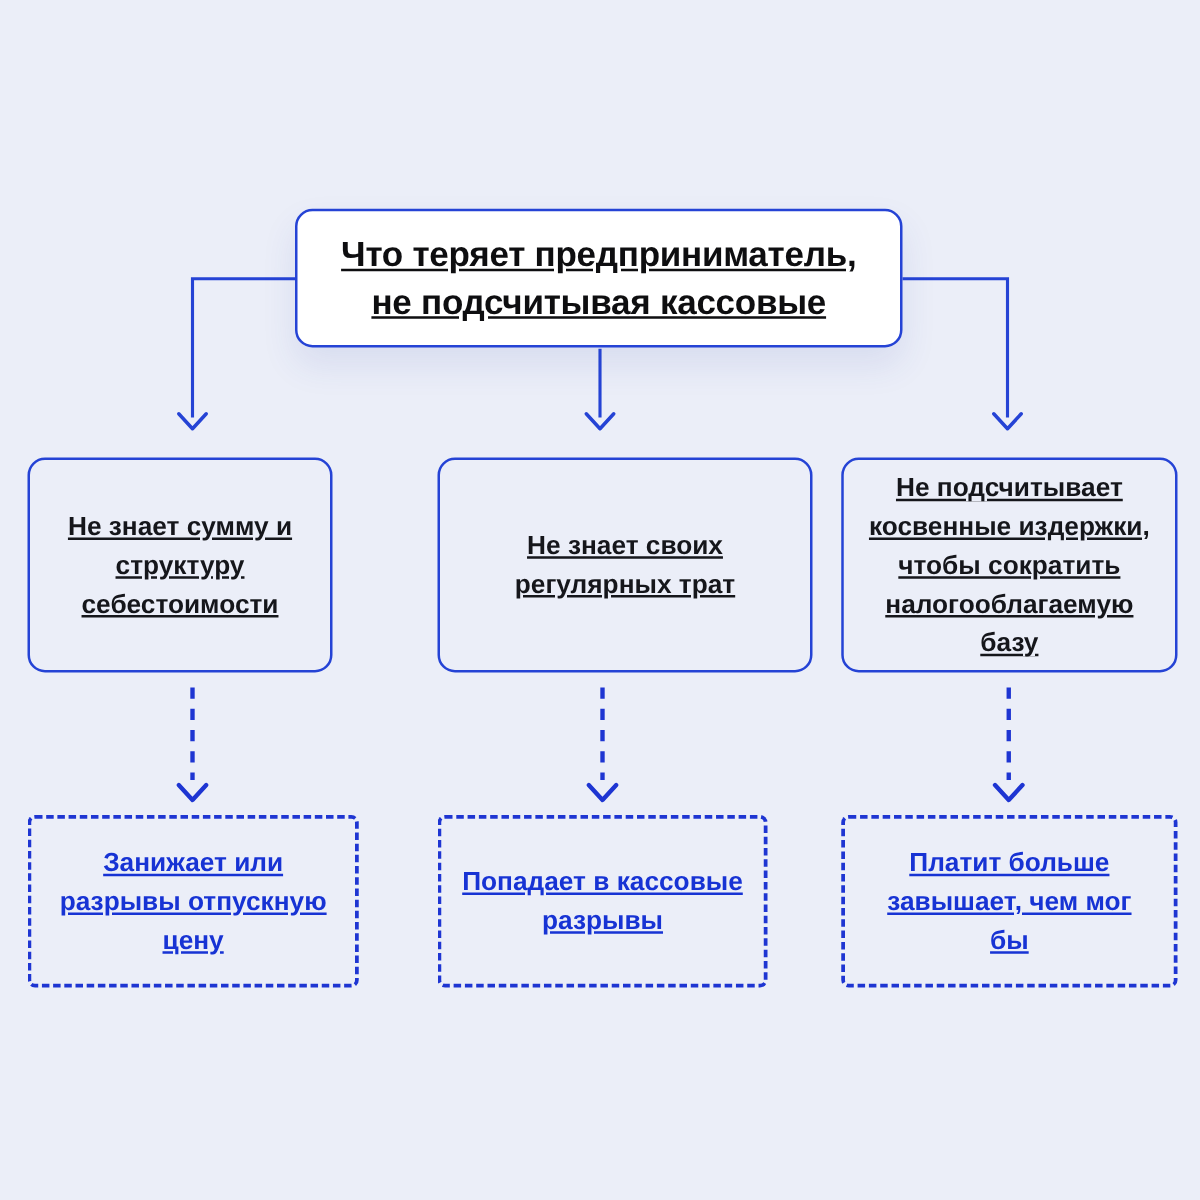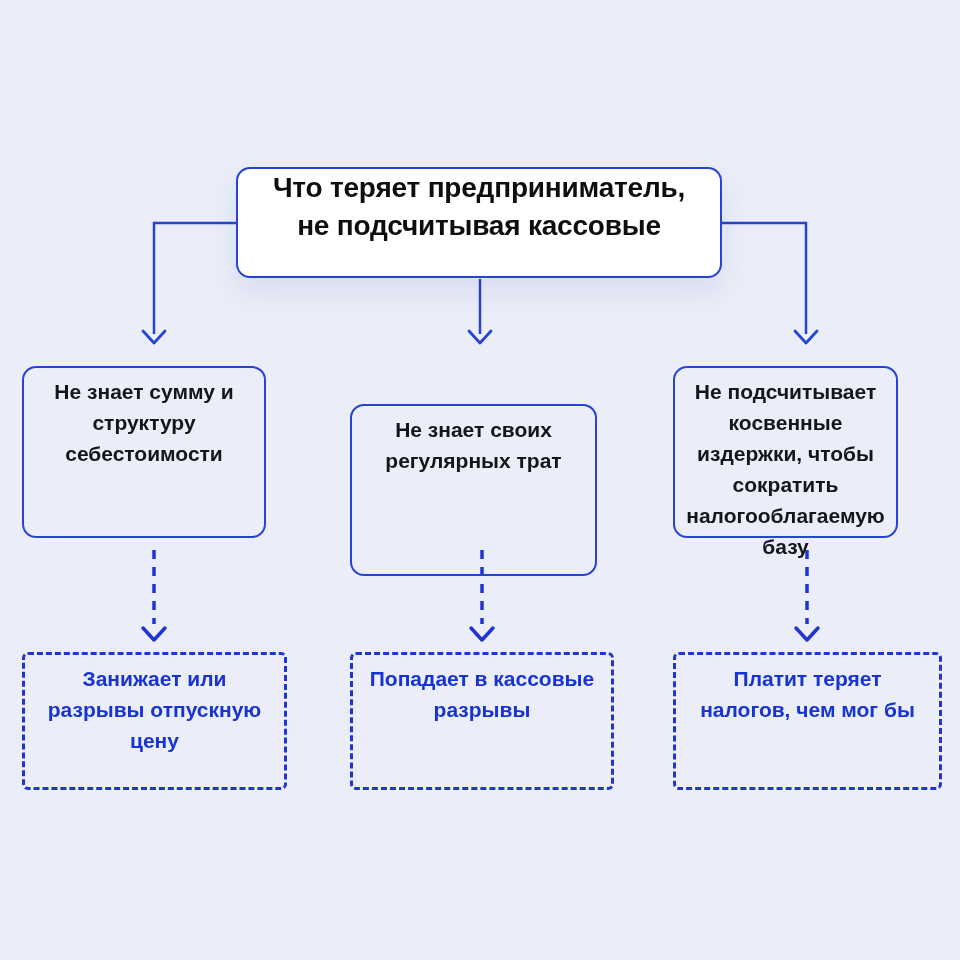--- a/index.html
+++ b/index.html
@@ -22,24 +22,26 @@
     position: absolute;
     left: 0;
     top: 0;
     pointer-events: none;
     z-index: 1;
   }
   .box {
     position: absolute;
     box-sizing: border-box;
     display: flex;
+    align-items: center;
     justify-content: center;
     text-align: center;
     border-radius: 14px;
     z-index: 2;
+    text-decoration: underline;
   }
   .title-box {
     left: 236px;
     top: 167px;
     width: 486px;
     height: 111px;
     background: #ffffff;
     border: 2.5px solid #2543d5;
     box-shadow: 0 14px 28px rgba(45, 70, 170, 0.10);
     font-size: 28px;
@@ -53,22 +55,22 @@
     height: 172px;
     background: transparent;
     border: 2.5px solid #2543d5;
     font-size: 21px;
     font-weight: 700;
     color: #15161b;
     line-height: 31px;
     padding: 8px 14px;
   }
   .cause-1 { left: 22px;  width: 244px; }
-  .cause-2 { left: 350px; width: 247px; margin-top: 38px; }
-  .cause-3 { left: 673px; width: 225px; padding: 8px 10px; }
+  .cause-2 { left: 350px; width: 300px; }
+  .cause-3 { left: 673px; width: 269px; padding: 8px 10px; }
   .effect-box {
     top: 652px;
     height: 138px;
     background: transparent;
     border: 3px dashed #1e35d2;
     border-radius: 6px;
     font-size: 21px;
     font-weight: 700;
     color: #1733d4;
     line-height: 31px;
@@ -129,16 +131,16 @@
     <span>Не подсчитывает косвенные издержки, чтобы сократить налогооблагаемую базу</span>
   </div>
 
   <div class="box effect-box effect-1">
     <span>Занижает или разрывы отпускную цену</span>
   </div>
   <div class="box effect-box effect-2">
     <span>Попадает в кассовые разрывы</span>
   </div>
   <div class="box effect-box effect-3">
-    <span>Платит теряет налогов, чем мог бы</span>
+    <span>Платит больше завышает, чем мог бы</span>
   </div>
 
 </div>
 
 </body></html>

